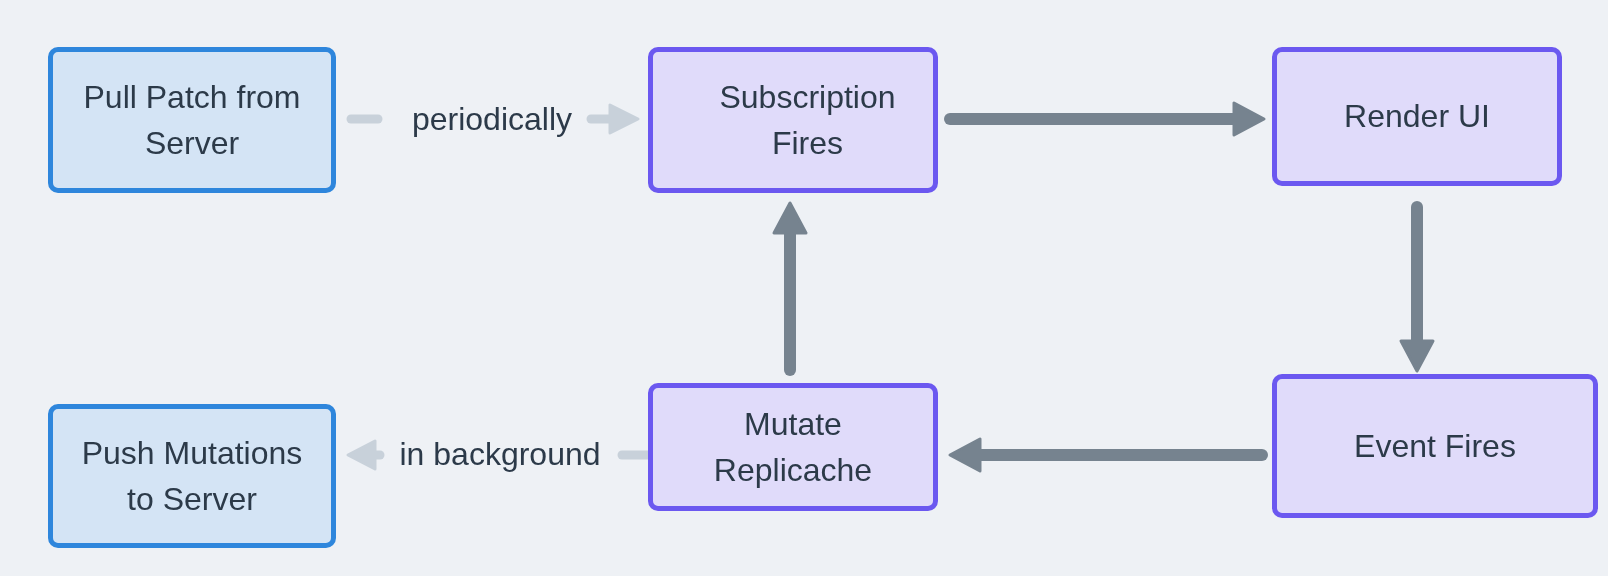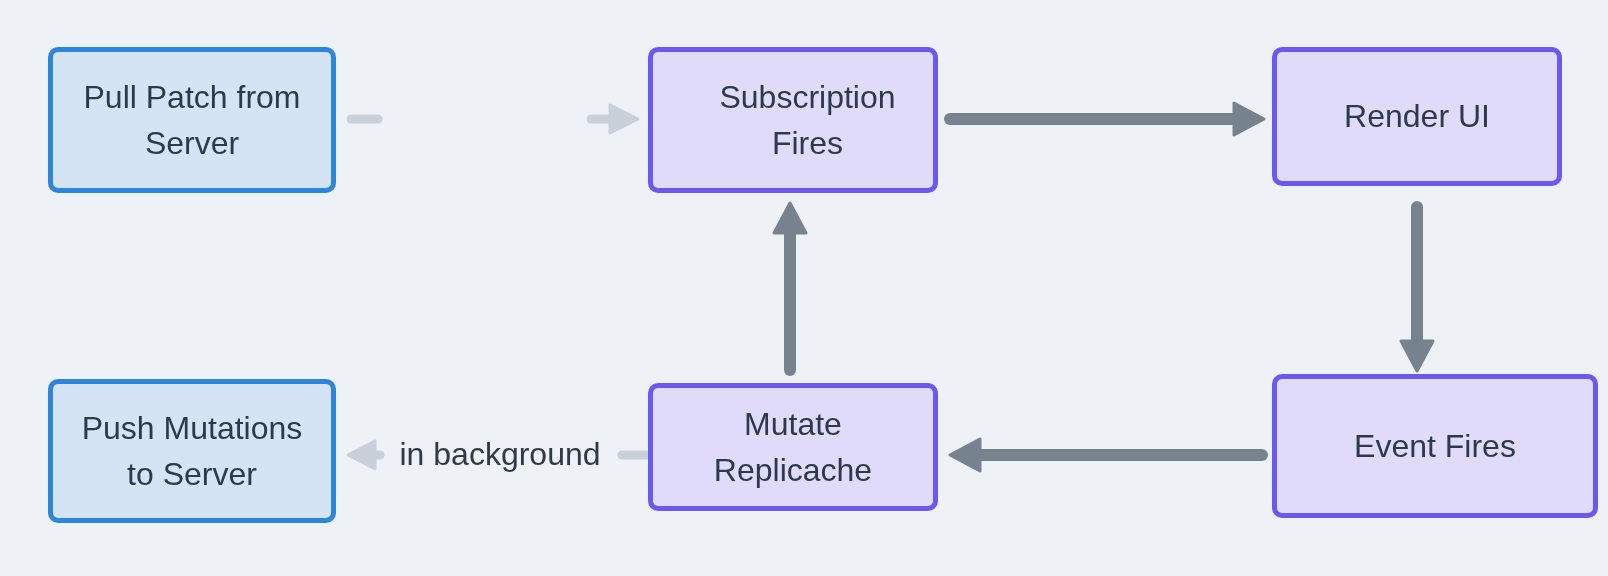--- a/index.html
+++ b/index.html
@@ -48,21 +48,21 @@
     position: absolute;
     transform: translate(-50%, -50%);
     font-size: 32px;
     color: #2c3a49;
     white-space: nowrap;
   }
   
   .n-pull      { left: 48px;   top: 47px;  width: 288px; height: 146px; }
   .n-sub       { left: 648px;  top: 47px;  width: 290px; height: 146px; padding-left: 44px; }
   .n-render    { left: 1272px; top: 47px;  width: 290px; height: 139px; }
-  .n-push      { left: 48px;   top: 379px; width: 288px; height: 144px; }
+  .n-push      { left: 48px;   top: 404px; width: 288px; height: 144px; }
   .n-mutate    { left: 648px;  top: 383px; width: 290px; height: 128px; }
   .n-event     { left: 1272px; top: 374px; width: 326px; height: 144px; }
   .lbl-periodically { left: 492px; top: 119px; }
   .lbl-background   { left: 500px; top: 454px; }
 </style>
 </head>
 <body>
 
 <div class="canvas">
 
@@ -106,15 +106,16 @@
   </div>
 
   <div class="node purple n-mutate">
     <span>Mutate Replicache</span>
   </div>
 
   <div class="node purple n-event">
     <span>Event Fires</span>
   </div>
 
+  <div class="edge-label lbl-periodically">periodically</div>
   <div class="edge-label lbl-background">in background</div>
 
 </div>
 
 </body></html>

